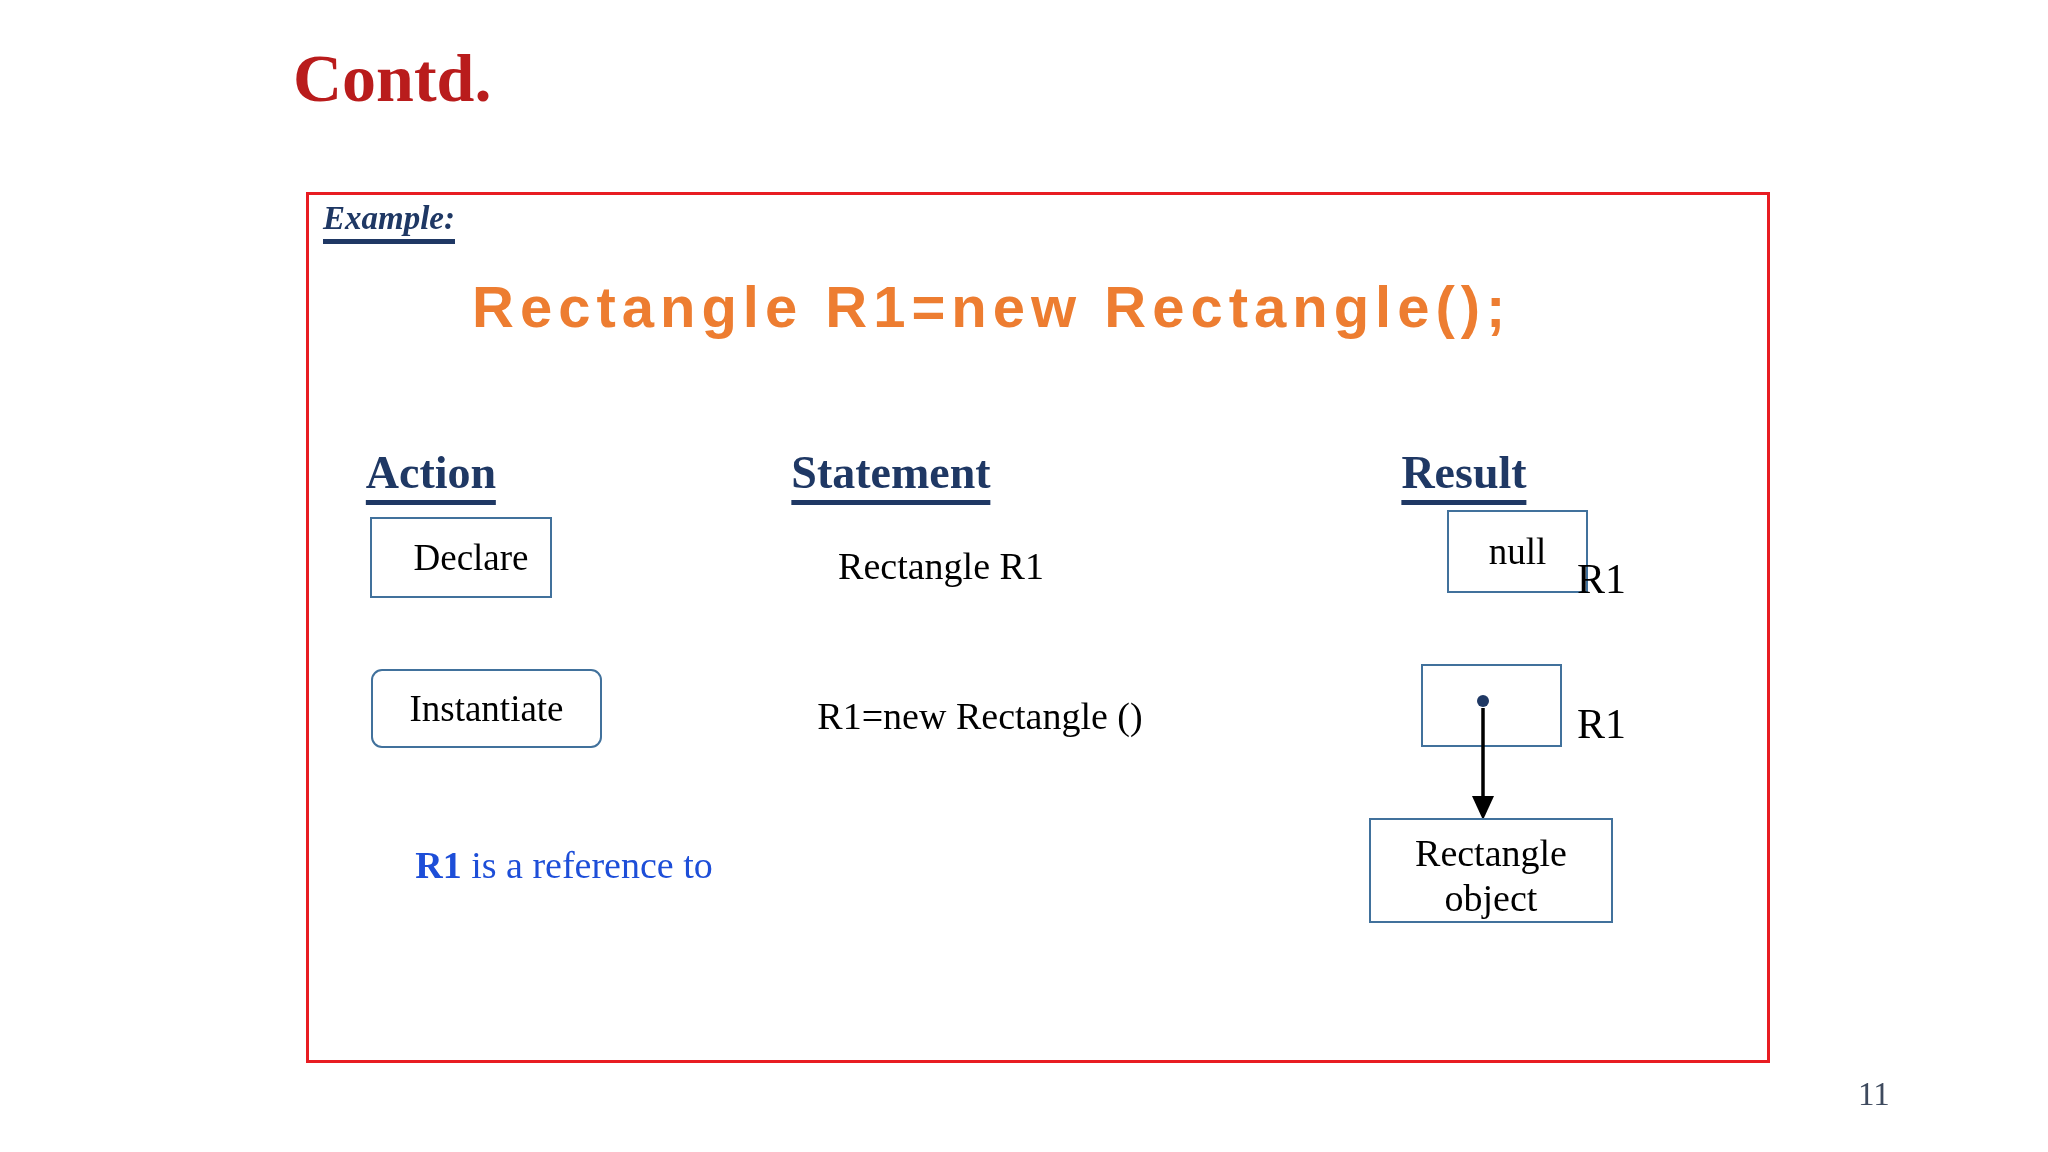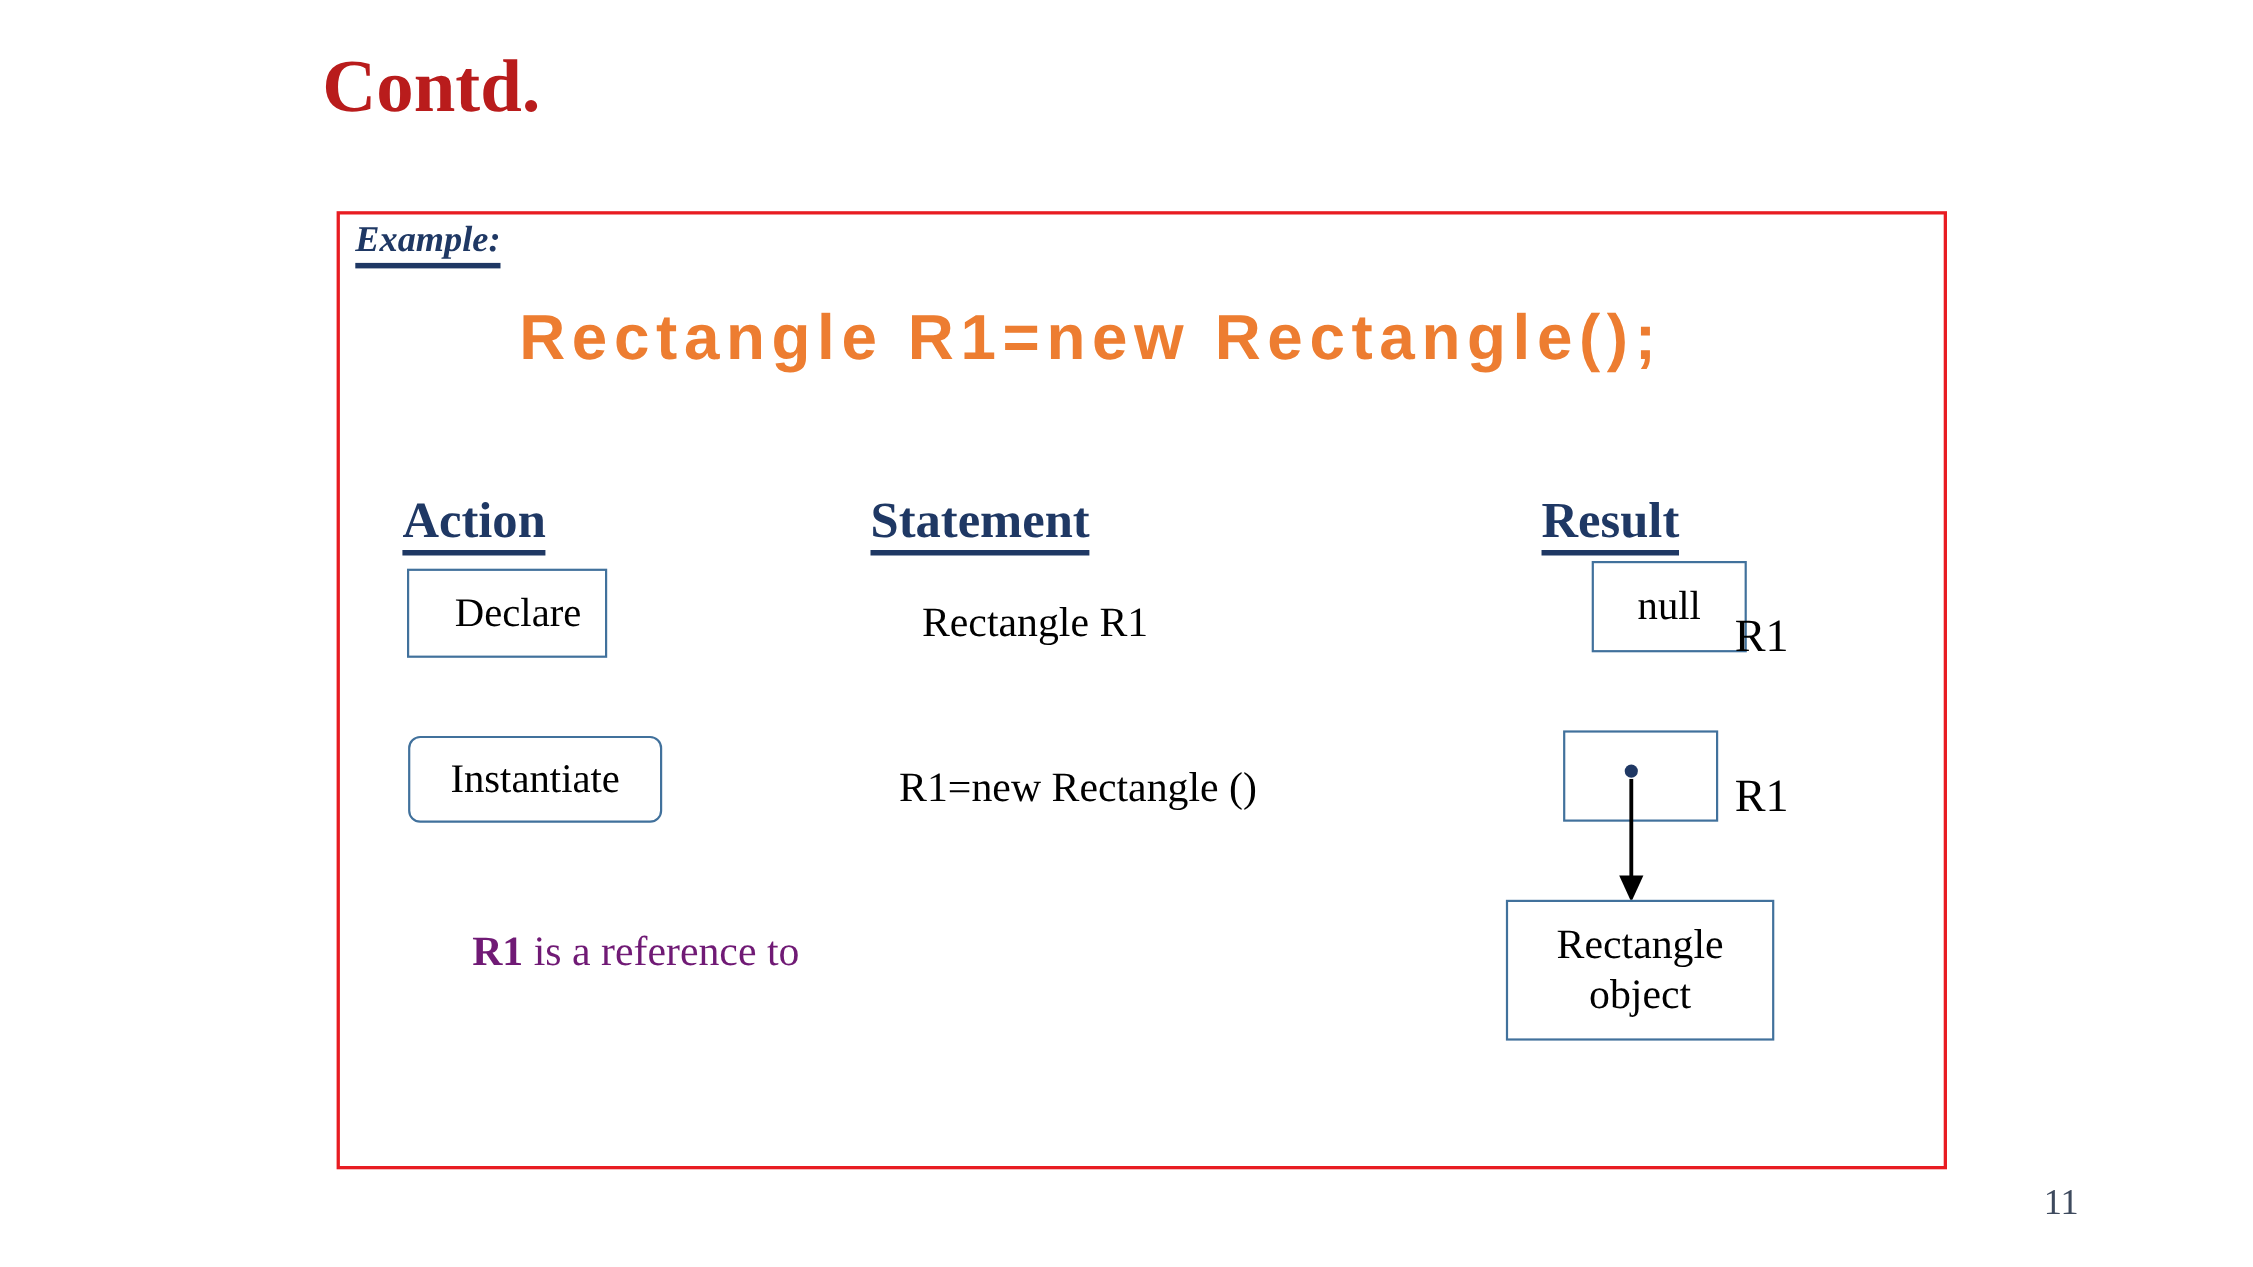--- a/index.html
+++ b/index.html
@@ -92,24 +92,25 @@
     justify-content: center;
     font-size: 37px;
     color: #000000;
     text-align: center;
   }
   .box-declare     { left: 61px;   top: 322px; width: 182px; height: 81px; padding-left: 20px; }
   .box-null        { left: 1138px; top: 315px; width: 141px; height: 83px; }
   .box-instantiate { left: 62px;   top: 474px; width: 231px; height: 79px; border-radius: 11px; }
   .box-reference   { left: 1112px; top: 469px; width: 141px; height: 83px; }
   .box-object      {
-    left: 1060px; top: 623px; width: 244px; height: 128px;
+    left: 1060px; top: 623px; width: 244px; height: 105px;
     flex-direction: column;
     font-size: 38px;
     line-height: 45px;
+    justify-content: flex-end;
   }
 
   
   .stmt {
     position: absolute;
     transform: translateX(-50%);
     font-size: 38px;
     line-height: 1;
     color: #000000;
     white-space: nowrap;
@@ -141,26 +142,26 @@
   
   .ref-arrow {
     position: absolute;
     left: 1157px;
     top: 513px;
   }
 
   
   .caption {
     position: absolute;
-    left: 269px;
+    left: 255px;
     top: 645px;
     transform: translateX(-50%);
     font-size: 38px;
     line-height: 50px;
-    color: #701a75;
+    color: #1d4ed8;
     text-align: center;
     white-space: nowrap;
   }
   .caption .bold { font-weight: bold; }
 
   
   .page-number {
     position: absolute;
     left: 1858px;
     top: 1078px;

